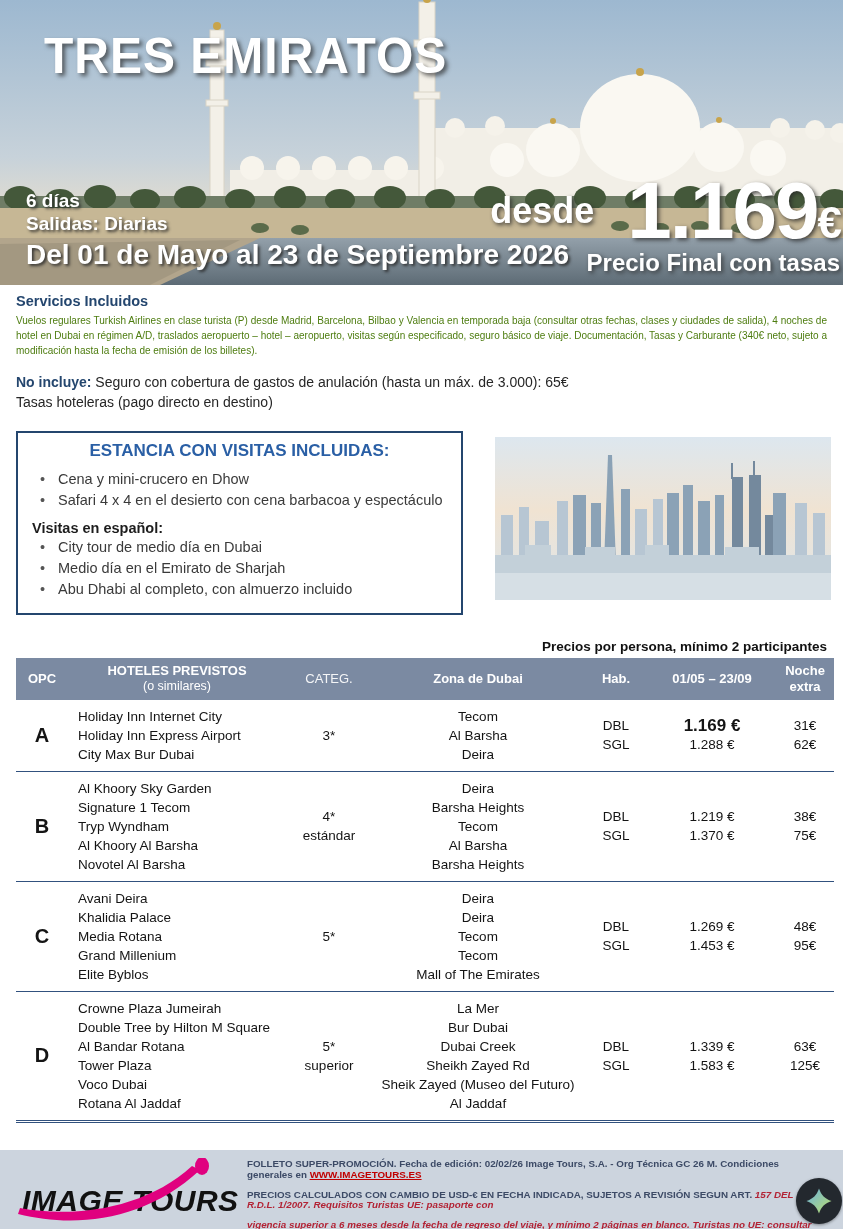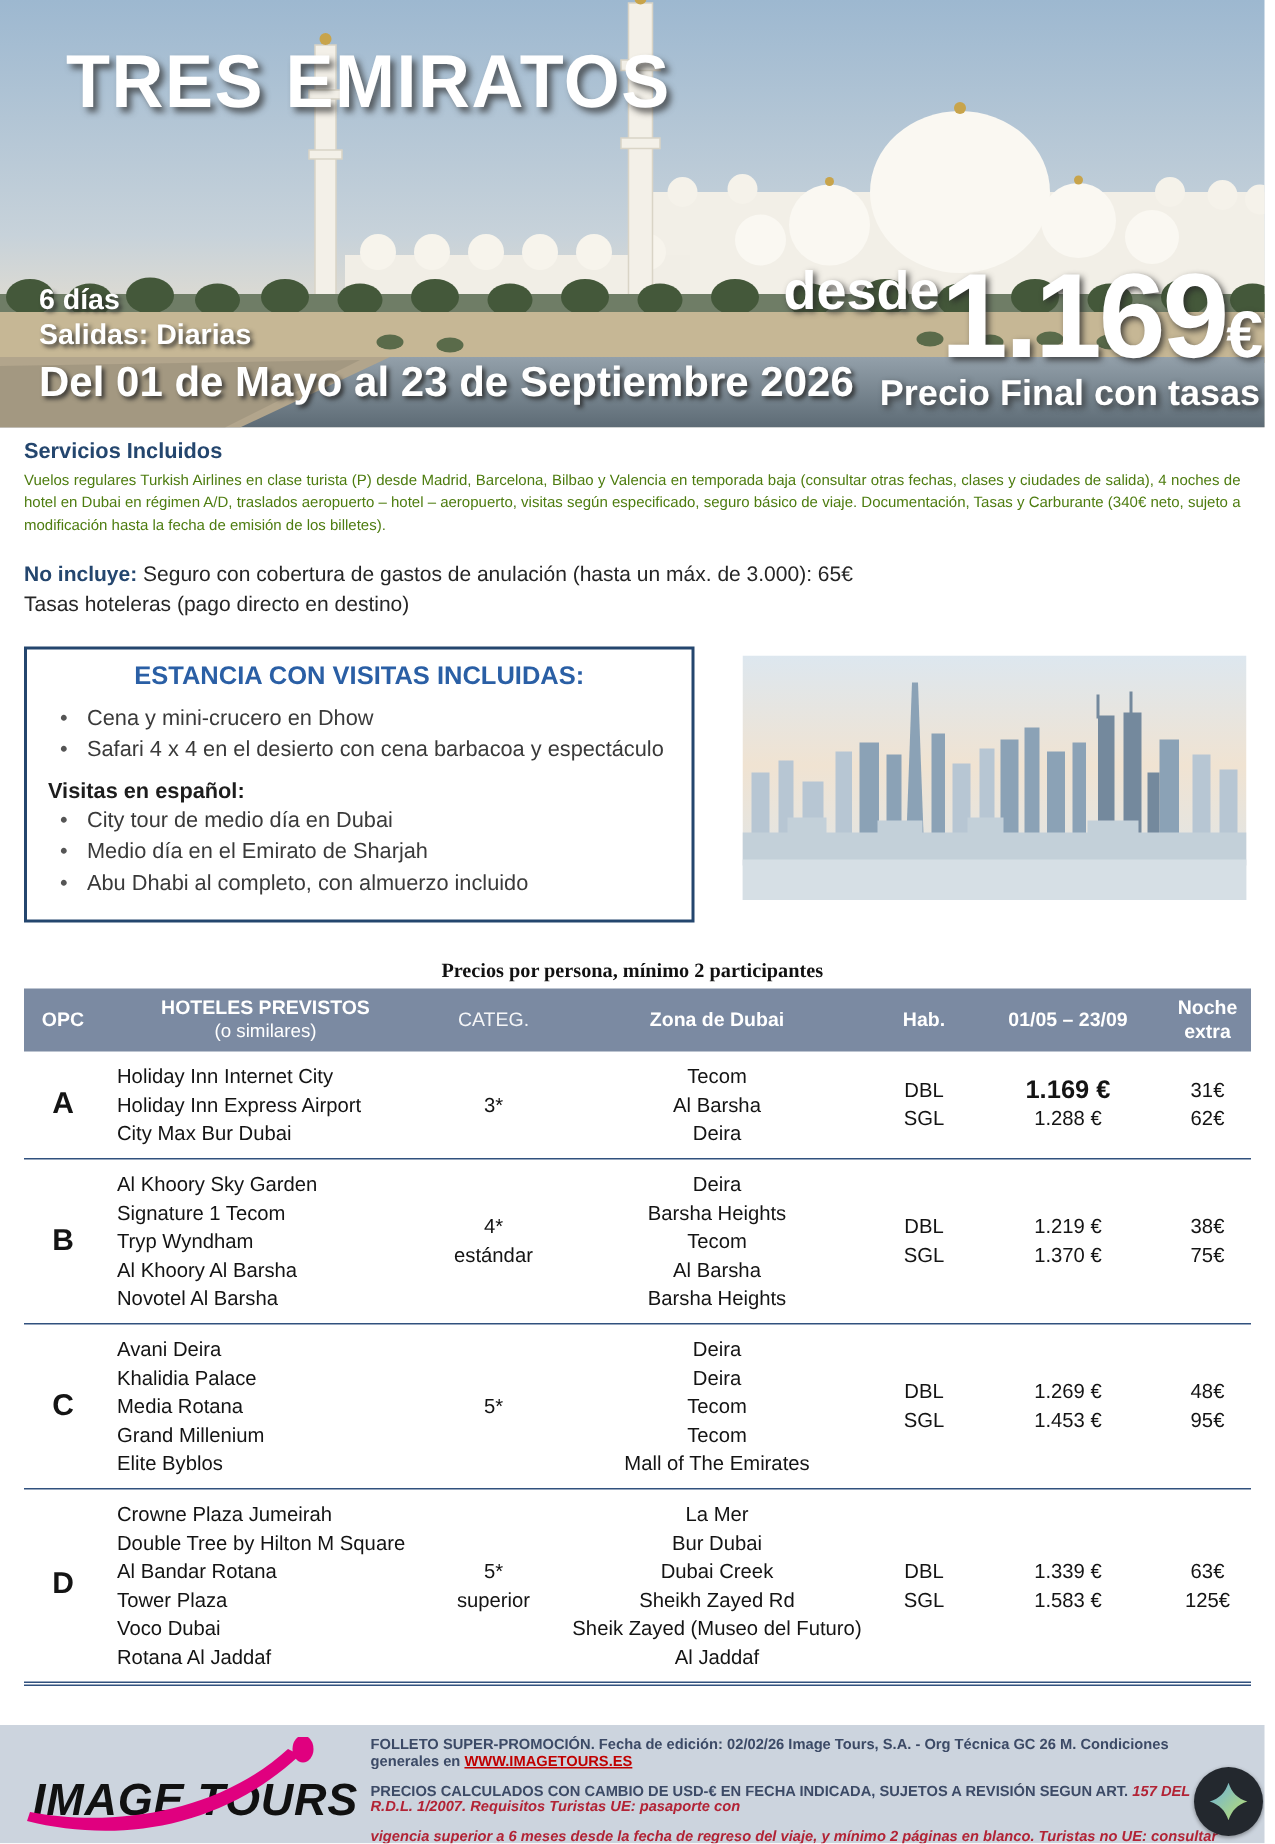--- a/index.html
+++ b/index.html
@@ -12,21 +12,21 @@
   .hero svg.bg { position:absolute; inset:0; width:100%; height:100%; display:block; }
   .hero-title { position:absolute; left:44px; top:28px; z-index:2;
     font-size:48px; font-weight:800; color:#fff; letter-spacing:1px;
     text-shadow:3px 3px 4px rgba(45,45,45,.7); transform:scaleY(1.04); }
   .hero-left { position:absolute; left:26px; bottom:14px; z-index:2; color:#fff;
     text-shadow:2px 2px 3px rgba(40,40,40,.85); }
   .hl-small { font-size:19px; font-weight:700; line-height:1.25; }
   .hl-dates { font-size:28px; font-weight:800; margin-top:3px;text-align:center; }
   .hero-price { position:absolute; right:10px; bottom:8px; z-index:2; color:#fff; text-align:right;
     text-shadow:2px 2px 4px rgba(40,40,40,.8); }
-  .hp-row { display:flex; align-items:flex-start; justify-content:flex-end; gap:1px;margin-left:41px; }
+  .hp-row { display:flex; align-items:center; justify-content:flex-end; gap:33px;margin-left:41px; }
   .hp-desde { font-size:36px; font-weight:800; }
   .hp-amount { font-size:80px; font-weight:800; line-height:.95; letter-spacing:-2px; }
   .hp-cur { font-size:44px; font-weight:800; }
   .hp-note { font-size:24px; font-weight:800; margin-top:0px; }
 
   
   .content { padding:8px 16px 0 16px; }
   .sec-title { color:#24466e; font-weight:800; font-size:14.5px; margin-bottom:4px; }
   .body-text { font-size:10px; line-height:1.5; text-align:justify; color:#4d7c0f; }
   .ni { margin-top:14px; font-size:14px; line-height:1.45; }
@@ -36,21 +36,21 @@
   .visits-box { position:absolute; left:0; top:4px; width:447px; height:184px;
     border:2px solid #24466e; padding:8px 14px 16px 14px; background:#fff; }
   .vb-title { text-align:center; color:#2a5fa5; font-weight:800; font-size:17px; margin-bottom:8px; }
   .vb-list { list-style:none; }
   .vb-list li { font-size:14.5px; color:#3a3a3a; padding-left:26px; position:relative; line-height:1.45; }
   .vb-list li::before { content:"•"; position:absolute; left:8px; color:#555; }
   .vb-label { font-weight:800; color:#1d1d1d; font-size:14.5px; margin-top:9px; margin-bottom:1px; }
   .skyline { position:absolute; left:479px; top:10px; width:336px; height:163px; }
   .skyline svg { width:100%; height:100%; display:block; }
 
-  .table-note { text-align:center; font-weight:800; font-size:13.5px; color:#111; margin:16px 0 4px 0;font-family:Liberation Serif, serif; }
+  .table-note { text-align:right; font-weight:800; font-size:13.5px; color:#111; margin:16px 0 4px 0; }
 
   
   .ptable { width:818px; margin:0 auto; }
   .t-head { display:grid; grid-template-columns:52px 218px 86px 212px 64px 128px 1fr;
     background:#7b8aa2; color:#fff; align-items:center; min-height:42px; padding:3px 0; }
   .t-head .hc { text-align:center; font-weight:800; font-size:13px; line-height:1.2; }
   .t-head .sub { font-weight:400; font-size:12.5px; }
   .t-head .dim { font-weight:400; opacity:.92; }
   .t-row { display:grid; grid-template-columns:52px 218px 86px 212px 64px 128px 1fr;
     align-items:center; padding:7px 0; border-bottom:1px solid #31517e; }

